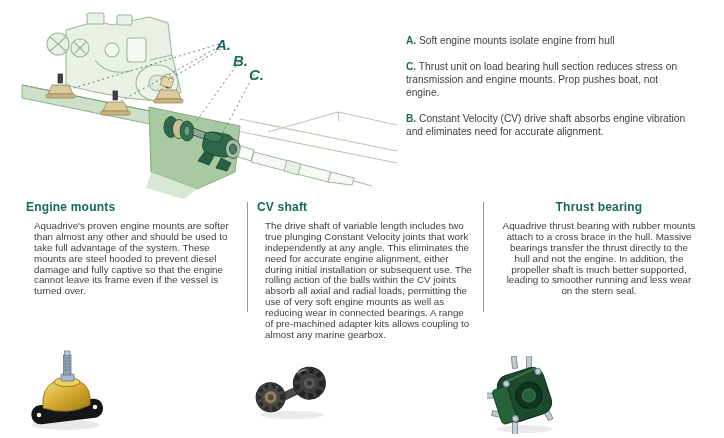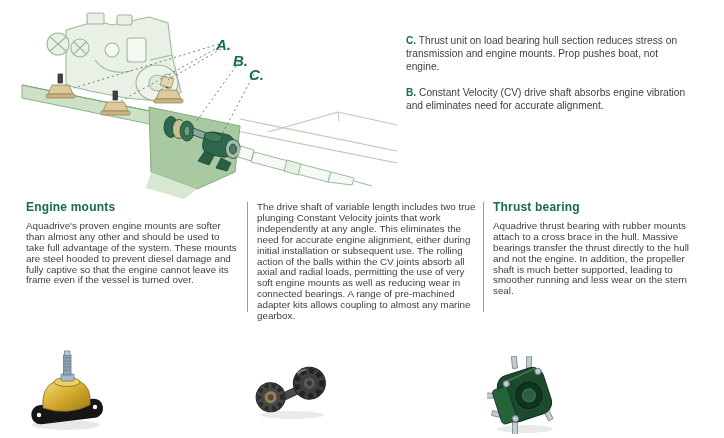--- a/index.html
+++ b/index.html
@@ -8,24 +8,24 @@
   .diagram{position:absolute;left:0;top:0;}
   .dlabel{font-family:"Liberation Sans",sans-serif;font-weight:bold;font-style:italic;
           font-size:15px;fill:#156a5a;}
   .callouts{position:absolute;left:406px;top:34px;width:312px;font-size:10.2px;line-height:13px;}
   .callout{margin:0 0 13px 0;}
   .callout-letter{font-weight:bold;color:#156a5a;}
   .callout-text{white-space:pre-line;}
   .col{position:absolute;top:202px;font-size:9.8px;line-height:10.9px;}
   .col h3{margin:0 0 8px 0;font-size:12px;font-weight:bold;color:#156a5a;letter-spacing:.2px;
           font-family:"Liberation Sans",sans-serif;}
-  .col p{margin:0;}
+  .col p{margin:8px;}
   .col-1{left:26px;width:212px;}
   .col-2{left:257px;width:224px;}
-  .col-3{left:493px;width:212px;}
+  .col-3{left:493px;width:212px;text-align:center;}
   .vdivider{position:absolute;top:202px;height:110px;width:1px;background:#9b9b9b;}
   .vd1{left:247px;}
   .vd2{left:483px;}
   .photo{position:absolute;}
   .photo-mount{left:28px;top:350px;}
   .photo-cv{left:250px;top:362px;}
   .photo-thrust{left:487px;top:356px;}
 </style>
 </head>
 <body>
@@ -116,36 +116,38 @@
       <path d="M239,62 L195,123"></path>
       <path d="M254,74 L219,140"></path>
     </g>
 
     <text x="216" y="50" class="dlabel">A.</text>
     <text x="233" y="66" class="dlabel">B.</text>
     <text x="249" y="80" class="dlabel">C.</text>
   </svg>
 
   <div class="callouts">
+    <p class="callout"><span class="callout-letter">A.</span> <span class="callout-text">Soft engine mounts isolate engine from hull</span></p>
     <p class="callout"><span class="callout-letter">C.</span> <span class="callout-text">Thrust unit on load bearing hull section reduces stress on
 transmission and engine mounts. Prop pushes boat, not
 engine.</span></p>
     <p class="callout"><span class="callout-letter">B.</span> <span class="callout-text">Constant Velocity (CV) drive shaft absorbs engine vibration
 and eliminates need for accurate alignment.</span></p>
   </div>
 
   <div class="vdivider vd1"></div>
   <div class="vdivider vd2"></div>
 
   <section class="col col-1">
     <h3>Engine mounts</h3>
     <p>Aquadrive's proven engine mounts are softer than almost any other and should be used to take full advantage of the system. These mounts are steel hooded to prevent diesel damage and fully captive so that the engine cannot leave its frame even if the vessel is turned over.</p>
   </section>
 
   <section class="col col-2">
+    <h3>CV shaft</h3>
     <p>The drive shaft of variable length includes two true plunging Constant Velocity joints that work independently at any angle. This eliminates the need for accurate engine alignment, either during initial installation or subsequent use. The rolling action of the balls within the CV joints absorb all axial and radial loads, permitting the use of very soft engine mounts as well as reducing wear in connected bearings. A range of pre-machined adapter kits allows coupling to almost any marine gearbox.</p>
   </section>
 
   <section class="col col-3">
     <h3>Thrust bearing</h3>
     <p>Aquadrive thrust bearing with rubber mounts attach to a cross brace in the hull. Massive bearings transfer the thrust directly to the hull and not the engine. In addition, the propeller shaft is much better supported, leading to smoother running and less wear on the stern seal.</p>
   </section>
 
   <svg class="photo photo-mount" width="78" height="82" viewBox="0 0 78 82">
     <defs>

